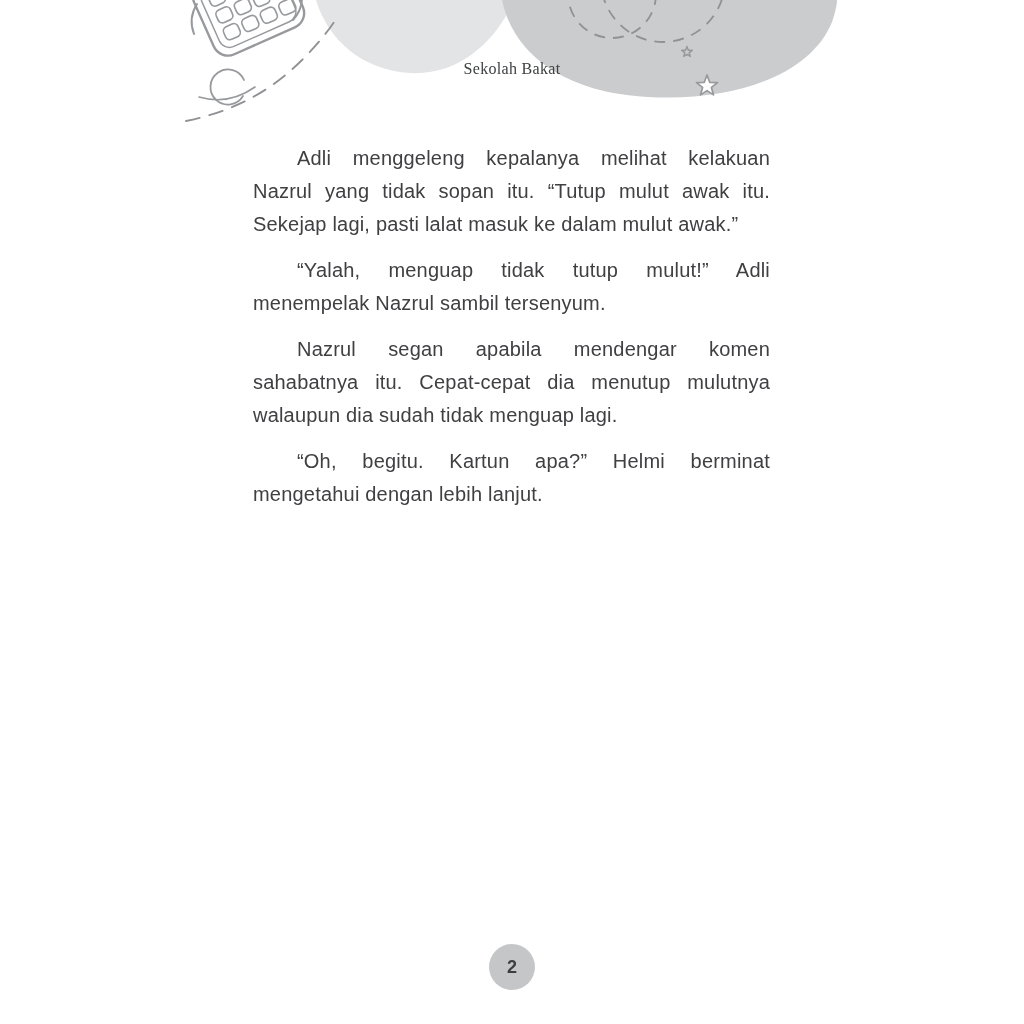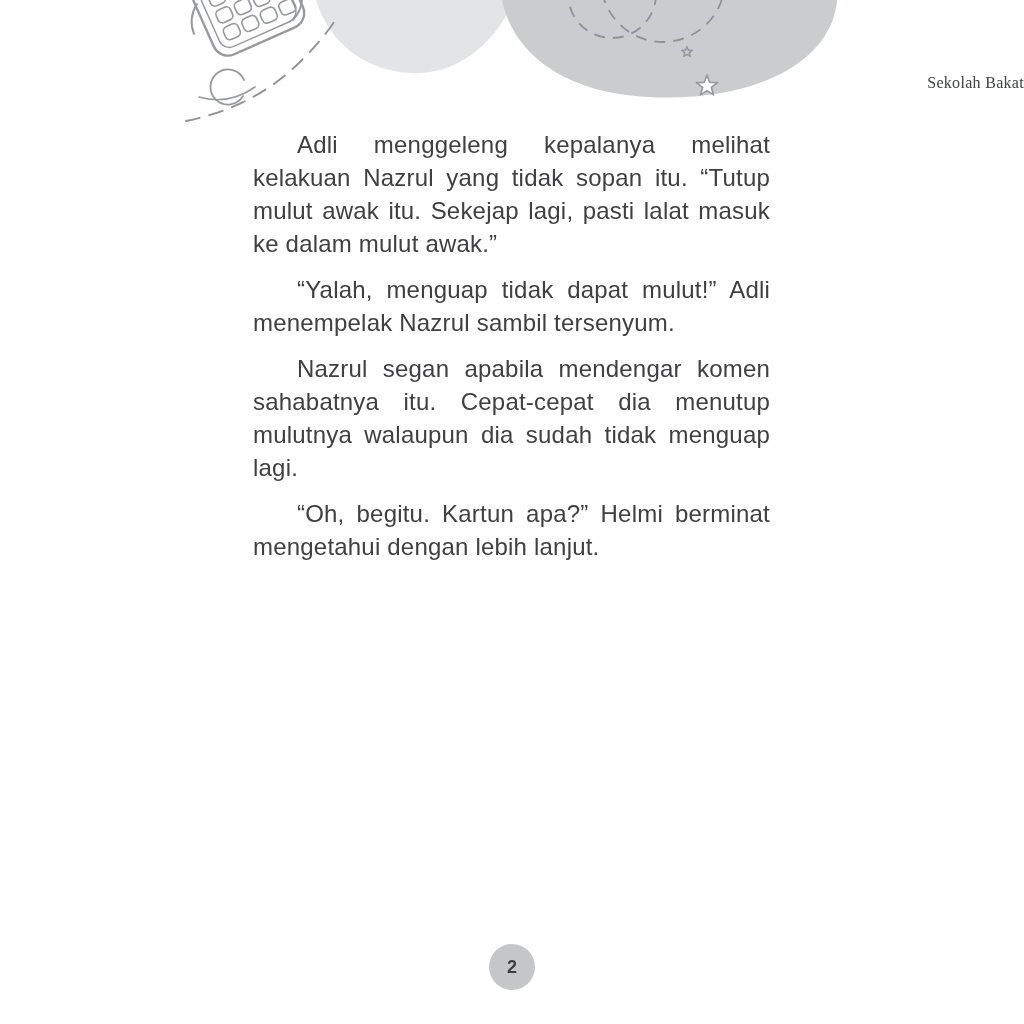--- a/index.html
+++ b/index.html
@@ -13,36 +13,36 @@
   }
   .decor-svg {
     position: absolute;
     top: 0; left: 0;
     width: 1024px;
     height: 160px;
     display: block;
   }
   .running-title {
     position: absolute;
-    top: 74px;
+    top: 60px;
     left: 0;
     width: 100%;
-    text-align: right;
+    text-align: center;
     font-family: "Liberation Serif", serif;
     font-size: 16px;
     letter-spacing: 0.3px;
     color: #3f4042;
   }
   .content {
     position: absolute;
-    top: 128px;
+    top: 142px;
     left: 253px;
     width: 517px;
     color: #404043;
-    font-size: 24px;
+    font-size: 20px;
     line-height: 33px;
     letter-spacing: 0.2px;
     text-align: justify;
   }
   .content p {
     margin: 0 0 13px 0;
     text-indent: 44px;
   }
   .page-number-badge {
     position: absolute;
@@ -112,21 +112,21 @@
 
     <path d="M199,97 C220,103 238,99 255,87" fill="none" stroke="#97999c" stroke-width="1.6" stroke-linecap="round"></path>
 
     <path d="M186,121 C230,112 268,94 302,60 C315,47 326,34 334,22" fill="none" stroke="#8f9194" stroke-width="1.8" stroke-dasharray="14 10" stroke-linecap="round"></path>
   </svg>
 
   <div class="running-title">Sekolah Bakat</div>
 
   <div class="content">
     <p>Adli menggeleng kepalanya melihat kelakuan Nazrul yang tidak sopan itu. “Tutup mulut awak itu. Sekejap lagi, pasti lalat masuk ke dalam mulut awak.”</p>
-    <p>“Yalah, menguap tidak dapat mulut!” Adli menempelak Nazrul sambil tersenyum.</p>
+    <p>“Yalah, menguap tidak tutup mulut!” Adli menempelak Nazrul sambil tersenyum.</p>
     <p>Nazrul segan apabila mendengar komen sahabatnya itu. Cepat-cepat dia menutup mulutnya walaupun dia sudah tidak menguap lagi.</p>
     <p>“Oh, begitu. Kartun apa?” Helmi berminat mengetahui dengan lebih lanjut.</p>
   </div>
 
   <div class="page-number-badge">
     <span>2</span>
   </div>
 
 </div>
 

